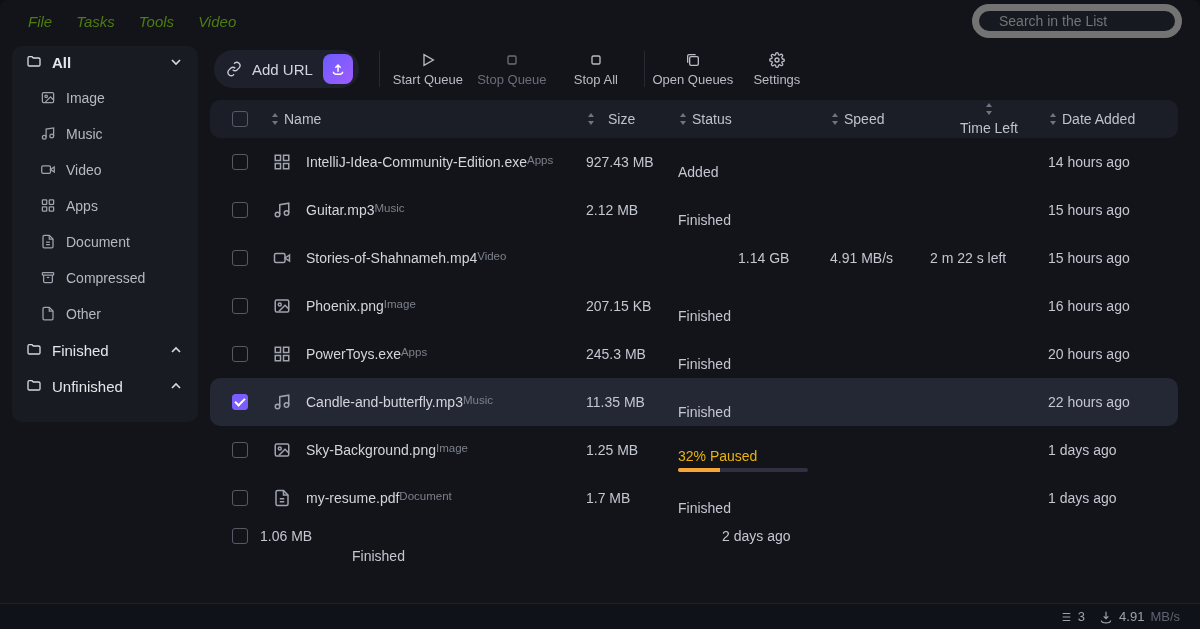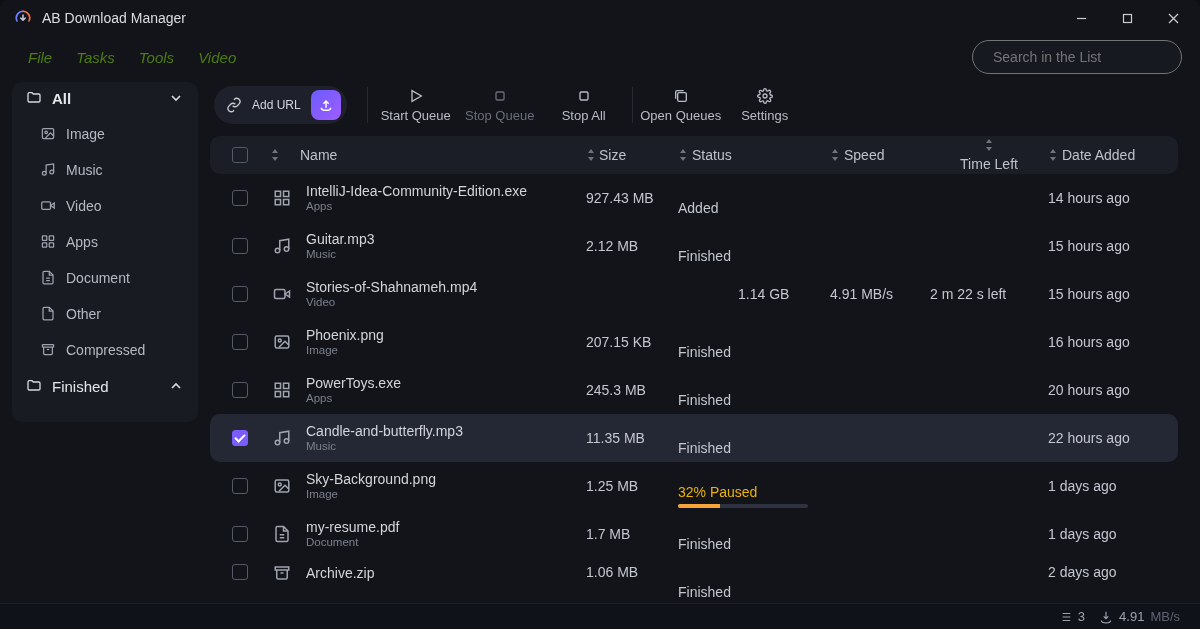--- a/index.html
+++ b/index.html
@@ -10,21 +10,21 @@
   .titlebar { display:flex; align-items:center; height:36px; padding:0 4px 0 14px; color:#dcdde0; }
   .titlebar .logo { width:18px; height:18px; margin-right:10px; }
   .titlebar .title { font-size:14px; }
   .titlebar .spacer { flex:1; }
   .winbtn { width:46px; height:36px; display:flex; align-items:center; justify-content:center; color:#c9cbd1; }
 
   
   .menurow { display:flex; align-items:center; height:42px; padding:0 18px; gap:4px; }
   .menu-item { padding:4px 10px; font-size:15px; color:#4d7c0f; border-radius:4px;font-style:italic; }
   .menurow .spacer { flex:1; }
-  .searchbox { display:flex; align-items:center; width:210px; height:34px; background:#171921; border:1px solid #737373; border-radius:20px; padding:0 12px; gap:8px; color:#6f7480; }
+  .searchbox { display:flex; align-items:center; width:210px; height:34px; background:#171921; border:7px solid #737373; border-radius:20px; padding:0 12px; gap:8px; color:#6f7480; }
   .searchbox input { flex:1; background:transparent; border:none; outline:none; color:#cfd2d8; font-size:14px; }
   .searchbox svg { color:#8b8f9a; }
 
   
   .body { flex:1; display:flex; min-height:0; padding:0 12px 0 12px; gap:12px; }
 
   
   .sidebar { width:186px; padding:4px 0; }
   .side-group { background:#191b23; border-radius:10px; padding:8px 0; }
   .side-item { display:flex; align-items:flex-start; height:36px; padding:0 14px; gap:10px; color:#b6b9c2; font-size:14px; }
@@ -33,44 +33,44 @@
   .side-item .chev { margin-left:auto; color:#8b8f9a; }
   .side-item svg { color:#9fa3ae; width:16px; height:16px; flex:0 0 16px; }
   .side-item.top svg { color:#d7d9de; }
   .side-item.indent svg { width:15px; height:15px; }
 
   
   .main { flex:1; display:flex; flex-direction:column; min-width:0; }
   .toolbar { display:flex; align-items:center; height:54px; gap:0; padding:0 4px; }
   .addurl { display:flex; align-items:center; gap:10px; background:#1e212b; padding:4px 6px 4px 12px; border-radius:22px; margin-right:14px;}
   .addurl .plushub { width:30px; height:30px; border-radius:8px; background:linear-gradient(135deg,#6b5cff,#a05cff); display:flex; align-items:center; justify-content:center; }
-  .addurl .lbl { font-size:12px; color:#d3d5db; }
+  .addurl .lbl { font-size:15px; color:#d3d5db; }
   .tb-btn { display:flex; flex-direction:column; align-items:center; justify-content:center; width:84px; gap:4px; color:#b9bcc6; font-size:13px; }
   .tb-btn.disabled { color:#6a6e7a; }
   .tb-btn svg { width:16px; height:16px; }
   .tb-sep { width:1px; height:36px; background:#262a35; margin:0 6px; }
 
   
   .header-row { display:flex; align-items:center; height:38px; background:#1b1e27; border-radius:10px; padding:0 10px; margin:4px 10px 0 0; color:#bfc2cb; font-size:14px; }
   .col-check { width:40px; display:flex; justify-content:center; }
-  .col-name { flex:1; display:flex; align-items:center; gap:20px; padding-left:10px;}
-  .col-size { width:92px; display:flex; gap:3px;}
+  .col-name { flex:1; display:flex; align-items:center; gap:4px; padding-left:10px;}
+  .col-size { width:92px; display:flex; gap:12px;}
   .col-status { width:152px; display:flex; align-items:center; gap:4px;}
   .col-speed { width:100px; display:flex; align-items:center; gap:4px;}
   .col-time { width:118px; display:flex; align-items:center; gap:4px;flex-direction:column;}
   .col-date { width:120px; display:flex; align-items:center; gap:4px;text-align:right;}
   .sort-ic { color:#6f7480; width:10px; }
 
   
   .list { flex:1; overflow:hidden; margin-right:10px; }
   .row { display:flex; align-items:center; height:48px; padding:0 10px; color:#c4c7d0; font-size:14px; border-radius:10px;}
   .row.selected { background:#242734; }
   .row .fileicon { width:24px; display:flex; justify-content:center; color:#9fa3ae; }
   .row .namecell { flex:1; display:flex; align-items:center; gap:12px; padding-left:10px; min-width:0;}
-  .row .namecell .ntext { display:flex; flex-direction:column; line-height:1.2; }
+  .row .namecell .ntext { display:flex; flex-direction:row; line-height:1.2; }
   .row .namecell .fname { color:#d3d5db; }
   .row .namecell .cat { font-size:11.5px; color:#7c808c; }
   .row .size { width:92px; }
   .row .status { width:152px; display:flex; flex-direction:column; gap:4px;margin-top:20px;}
   .row .status .progline { width:130px; height:4px; background:#2d3140; border-radius:3px; overflow:hidden; position:relative;}
   .row .status .progline .fill1 { position:absolute; left:0; top:0; bottom:0; width:40%; background:linear-gradient(90deg,#3d7bff,#c75cff); }
   .row .status .progline .fill2 { position:absolute; left:0; top:0; bottom:0; width:32%; background:#f7a536; }
   .row .speed { width:100px; }
   .row .time { width:118px; }
   .row .date { width:120px; }
@@ -82,44 +82,20 @@
   
   .statusbar { height:26px; border-top:1px solid #1e2029; display:flex; align-items:center; justify-content:flex-end; padding:0 20px; gap:14px; font-size:13px; color:#9ea2ad; background:#10121a;}
   .statusbar .grp { display:flex; align-items:center; gap:6px; }
   .statusbar .unit { color:#5f636f; }
 </style>
 </head>
 <body>
 
 <div class="window">
 
-  <div class="titlebar">
-    <svg class="logo" viewBox="0 0 24 24" fill="none">
-      <path d="M12 3 A9 9 0 0 0 4 16" stroke="#6f80ff" stroke-width="2.2" stroke-linecap="round"></path>
-      <path d="M12 3 A9 9 0 0 1 20 16" stroke="#f07040" stroke-width="2.2" stroke-linecap="round"></path>
-      <path d="M12 8 v7 m-3 -3 l3 3 l3 -3" stroke="#c9cde0" stroke-width="2" stroke-linecap="round" stroke-linejoin="round"></path>
-    </svg>
-    <span class="title">AB Download Manager</span>
-    <div class="spacer"></div>
-    <div class="winbtn">
-      <svg width="11" height="11" viewBox="0 0 11 11">
-          <path d="M1 5.5 H10" stroke="currentColor" stroke-width="1.2"></path>
-        </svg>
-    </div>
-    <div class="winbtn">
-      <svg width="11" height="11" viewBox="0 0 11 11">
-          <rect x="1.5" y="1.5" width="8" height="8" stroke="currentColor" stroke-width="1.2" fill="none"></rect>
-        </svg>
-    </div>
-    <div class="winbtn">
-      <svg width="11" height="11" viewBox="0 0 11 11">
-          <path d="M1 1 L10 10 M10 1 L1 10" stroke="currentColor" stroke-width="1.3"></path>
-        </svg>
-    </div>
-  </div>
 
   <div class="menurow">
     <div class="menu-item">File</div>
     <div class="menu-item">Tasks</div>
     <div class="menu-item">Tools</div>
     <div class="menu-item">Video</div>
     <div class="spacer"></div>
     <div class="searchbox">
       <svg width="15" height="15" viewBox="0 0 24 24" stroke="currentColor" stroke-width="2" fill="none">
           <circle cx="10" cy="10" r="6.5"></circle>
@@ -177,38 +153,47 @@
         <div class="side-item indent">
           <svg viewBox="0 0 24 24" fill="none" stroke="currentColor" stroke-width="2">
               <path d="M14 2H6a2 2 0 00-2 2v16a2 2 0 002 2h12a2 2 0 002-2V8l-6-6z"></path>
               <path d="M14 2v6h6"></path>
               <path d="M9 13h6M9 17h6"></path>
             </svg>
           <span>Document</span>
         </div>
         <div class="side-item indent">
           <svg viewBox="0 0 24 24" fill="none" stroke="currentColor" stroke-width="2">
-              <path d="M14 2H6a2 2 0 00-2 2v16a2 2 0 002 2h12a2 2 0 002-2V8l-6-6z"></path>
-              <path d="M14 2v6h6"></path>
-            </svg>
-          <span>Other</span>
-        </div>
-        <div class="side-item indent">
-          <svg viewBox="0 0 24 24" fill="none" stroke="currentColor" stroke-width="2">
               <rect x="3" y="4" width="18" height="4" rx="1"></rect>
               <path d="M5 8v10a2 2 0 002 2h10a2 2 0 002-2V8"></path>
               <path d="M10 12h4"></path>
             </svg>
           <span>Compressed</span>
         </div>
+        <div class="side-item indent">
+          <svg viewBox="0 0 24 24" fill="none" stroke="currentColor" stroke-width="2">
+              <path d="M14 2H6a2 2 0 00-2 2v16a2 2 0 002 2h12a2 2 0 002-2V8l-6-6z"></path>
+              <path d="M14 2v6h6"></path>
+            </svg>
+          <span>Other</span>
+        </div>
         <div class="side-item top" style="font-weight:400;">
           <svg viewBox="0 0 24 24" fill="none" stroke="currentColor" stroke-width="2">
               <path d="M3 6a2 2 0 012-2h4l2 2h8a2 2 0 012 2v8a2 2 0 01-2 2H5a2 2 0 01-2-2V6z"></path>
             </svg>
           <span>Finished</span>
+          <svg class="chev" width="12" height="12" viewBox="0 0 24 24" stroke="currentColor" stroke-width="2.5" fill="none">
+              <path d="M6 15l6-6 6 6"></path>
+            </svg>
+        </div>
+        <div class="side-item top" style="font-weight:400;">
+          <svg viewBox="0 0 24 24" fill="none" stroke="currentColor" stroke-width="2">
+              <path d="M3 6a2 2 0 012-2h4l2 2h8a2 2 0 012 2v8a2 2 0 01-2 2H5a2 2 0 01-2-2V6z"></path>
+            </svg>
+          <span>Unfinished</span>
           <svg class="chev" width="12" height="12" viewBox="0 0 24 24" stroke="currentColor" stroke-width="2.5" fill="none">
               <path d="M6 15l6-6 6 6"></path>
             </svg>
         </div>
       </div>
     </div>
 
     <div class="main">
 
       <div class="toolbar">
@@ -512,32 +497,20 @@
             </div>
           <div class="speed"></div>
             <div class="time"></div>
           <div class="date">1 days ago</div>
         </div>
 
         <div class="row" style="height:32px; align-items:flex-start; padding-top:6px;">
           <div class="col-check">
               <span class="checkbox"></span>
             </div>
-          <div class="namecell">
-            <span class="fileicon">
-                <svg width="18" height="18" viewBox="0 0 24 24" fill="none" stroke="currentColor" stroke-width="2">
-                  <rect x="3" y="4" width="18" height="4"></rect>
-                  <path d="M5 8v10a2 2 0 002 2h10a2 2 0 002-2V8"></path>
-                  <path d="M10 12h4"></path>
-                </svg>
-              </span>
-            <div class="ntext">
-                <span class="fname">Archive.zip</span>
-              </div>
-          </div>
           <div class="size">1.06 MB</div>
           <div class="status">
               <span>Finished</span>
             </div>
           <div class="speed"></div>
             <div class="time"></div>
           <div class="date">2 days ago</div>
         </div>
       </div>
     </div>

